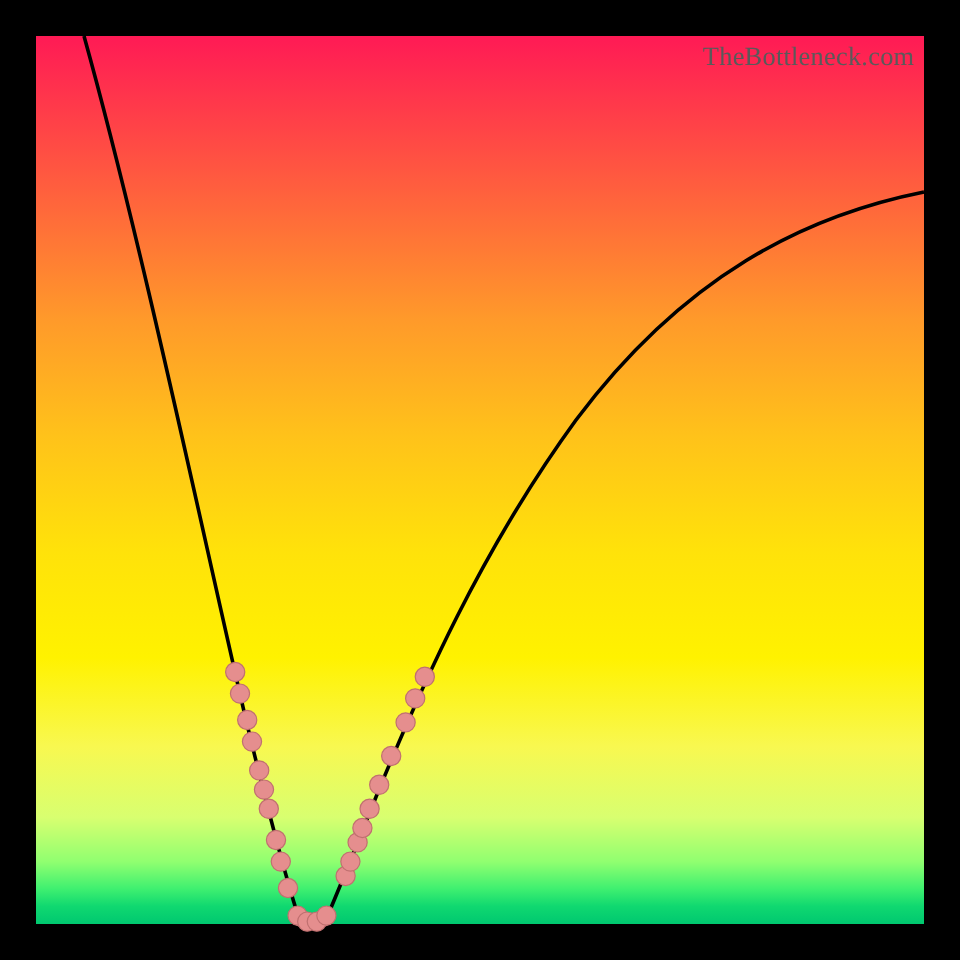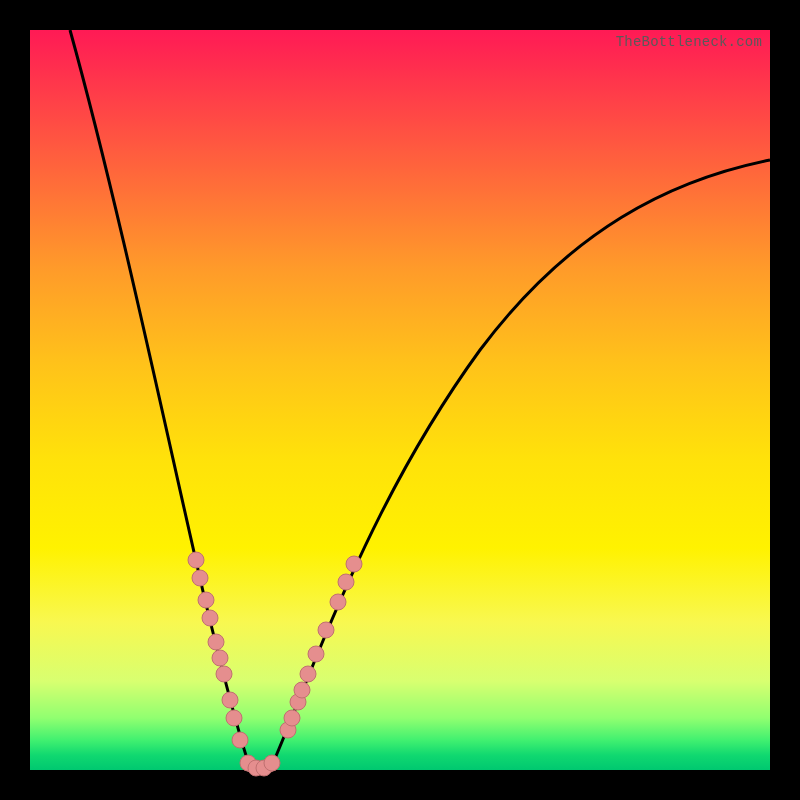--- a/index.html
+++ b/index.html
@@ -29,22 +29,22 @@
       #90ff70 93%,
       #40f070 96%,
       #10d870 98%,
       #00c870 100%
     );
   }
   .watermark {
     position: absolute;
     top: 4px;
     right: 8px;
-    font-family: Liberation Mono, monospace;
-    font-size: 14px;
+    font-family: Liberation Serif, serif;
+    font-size: 22px;
     color: #5a5a5a;
     letter-spacing: 0.2px;
     user-select: none;
   }
   svg.curves {
     position: absolute;
     left: 0;
     top: 0;
     width: 740px;
     height: 740px;

